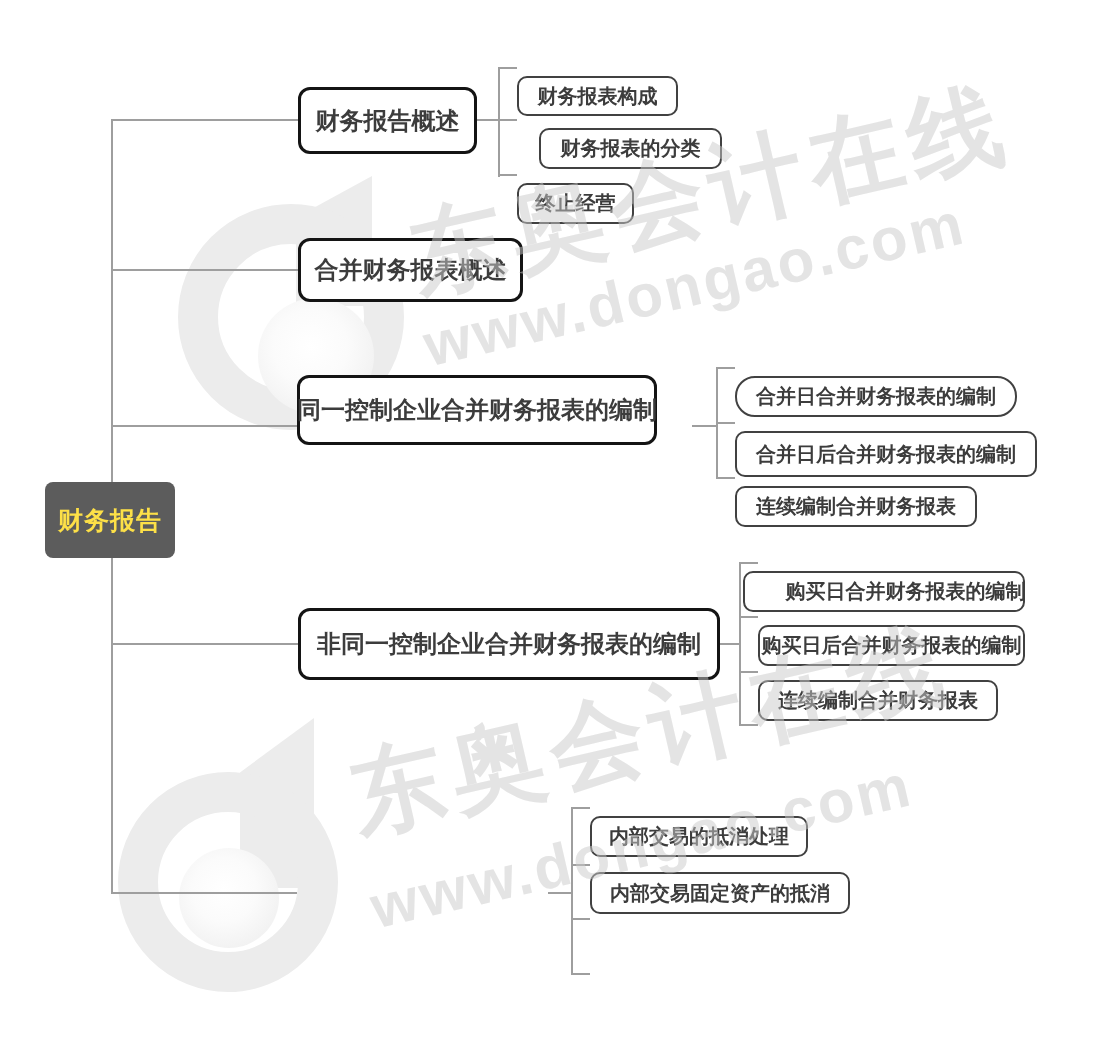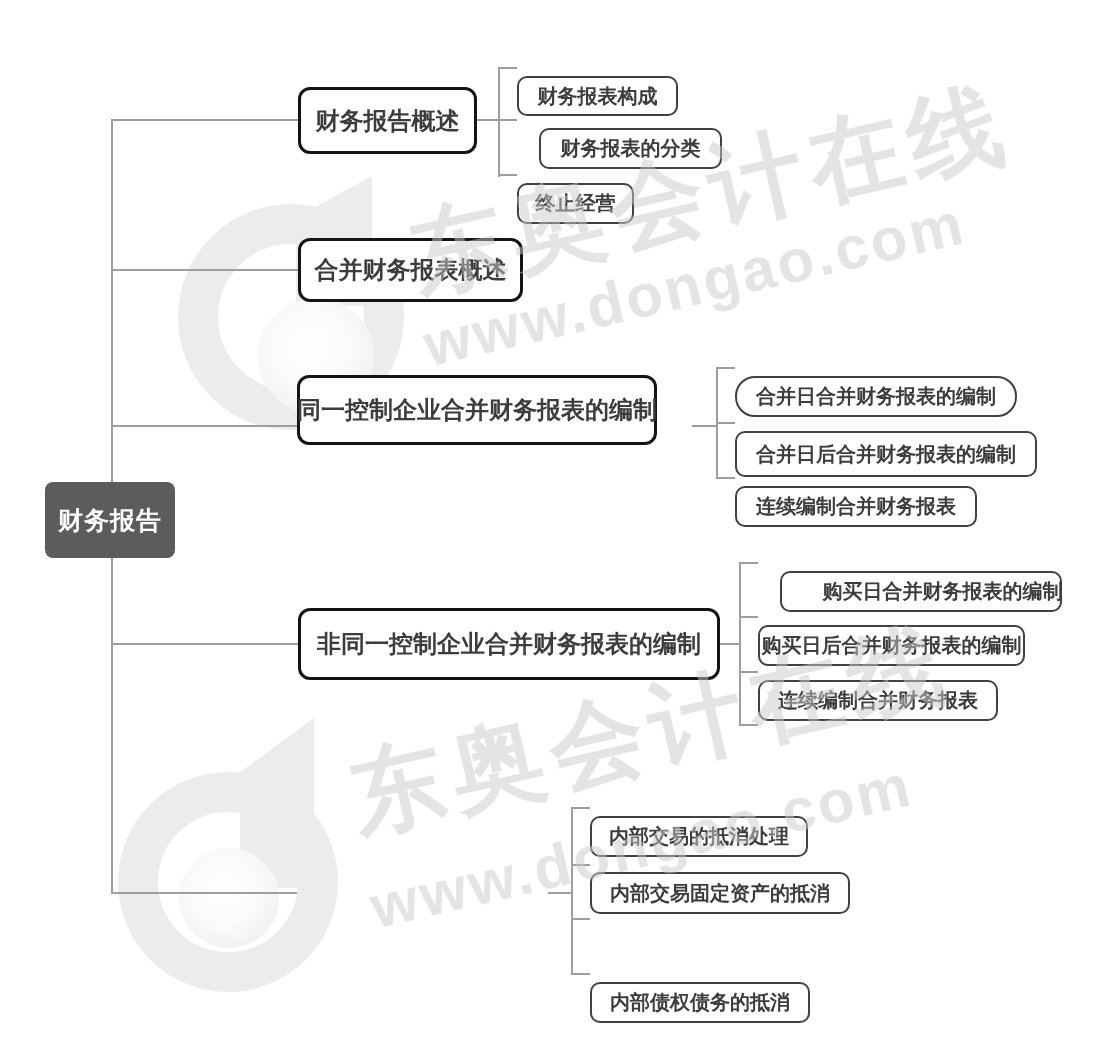--- a/index.html
+++ b/index.html
@@ -6,21 +6,21 @@
   .canvas{
     position:relative;width:1112px;height:1047px;background:#ffffff;overflow:hidden;
     font-family:"Liberation Sans","DejaVu Sans",sans-serif;
   }
   
   .node{
     position:absolute;display:flex;align-items:center;justify-content:center;
     box-sizing:border-box;font-weight:bold;color:#3c3c3c;background:#ffffff;
     text-align:center;white-space:nowrap;z-index:2;
   }
-  .root-node{background:#5c5c5c;color:#ffffff;border-radius:8px;font-size:25px;letter-spacing:1px;}
+  .root-node{background:#5c5c5c;color:#fde047;border-radius:8px;font-size:25px;letter-spacing:1px;}
   .branch-node{border:3px solid #141414;border-radius:12px;font-size:24px;}
   .leaf-node{border:2px solid #414141;border-radius:10px;font-size:20px;margin-top:28px;}
   
   .hline,.vline{position:absolute;background:#9e9e9e;z-index:1;}
   .hline{height:2px;}
   .vline{width:2px;}
   
   .wm-logo{position:absolute;z-index:0;}
   .wm-ring{position:absolute;border-radius:50%;border:40px solid #ececec;box-sizing:border-box;}
   .wm-stem{position:absolute;background:#ececec;clip-path:polygon(0 32%,100% 0,100% 100%,0 100%);}
@@ -92,26 +92,25 @@
   <div class="node branch-node" style="left:298px;top:608px;width:422px;height:72px;">非同一控制企业合并财务报表的编制</div>
 
   <div class="node leaf-node" style="left:517px;top:48px;width:161px;height:40px;">财务报表构成</div>
   <div class="node leaf-node" style="left:539px;top:100px;width:183px;height:41px;">财务报表的分类</div>
   <div class="node leaf-node" style="left:517px;top:155px;width:117px;height:41px;">终止经营</div>
 
   <div class="node leaf-node" style="left:735px;top:348px;width:282px;height:41px;border-radius:20px;">合并日合并财务报表的编制</div>
   <div class="node leaf-node" style="left:735px;top:403px;width:302px;height:46px;">合并日后合并财务报表的编制</div>
   <div class="node leaf-node" style="left:735px;top:458px;width:242px;height:41px;">连续编制合并财务报表</div>
 
-  <div class="node leaf-node" style="left:780px;top:543px;width:282px;height:41px;padding-left:43px;">购买日合并财务报表的编制</div>
+  <div class="node leaf-node" style="left:743px;top:543px;width:282px;height:41px;padding-left:43px;">购买日合并财务报表的编制</div>
   <div class="node leaf-node" style="left:758px;top:597px;width:267px;height:41px;">购买日后合并财务报表的编制</div>
   <div class="node leaf-node" style="left:758px;top:652px;width:240px;height:41px;">连续编制合并财务报表</div>
 
   <div class="node leaf-node" style="left:590px;top:788px;width:218px;height:41px;">内部交易的抵消处理</div>
   <div class="node leaf-node" style="left:590px;top:844px;width:260px;height:42px;">内部交易固定资产的抵消</div>
-  <div class="node leaf-node" style="left:590px;top:954px;width:220px;height:41px;">内部债权债务的抵消</div>
 
   <div class="wm-text wm-brand" style="left:412px;top:196px;">东奥会计在线</div>
   <div class="wm-text wm-site" style="left:425px;top:312px;">www.dongao.com</div>
   <div class="wm-text wm-brand" style="left:352px;top:736px;">东奥会计在线</div>
   <div class="wm-text wm-site" style="left:372px;top:874px;">www.dongao.com</div>
 
 </div>
 
 </body></html>

